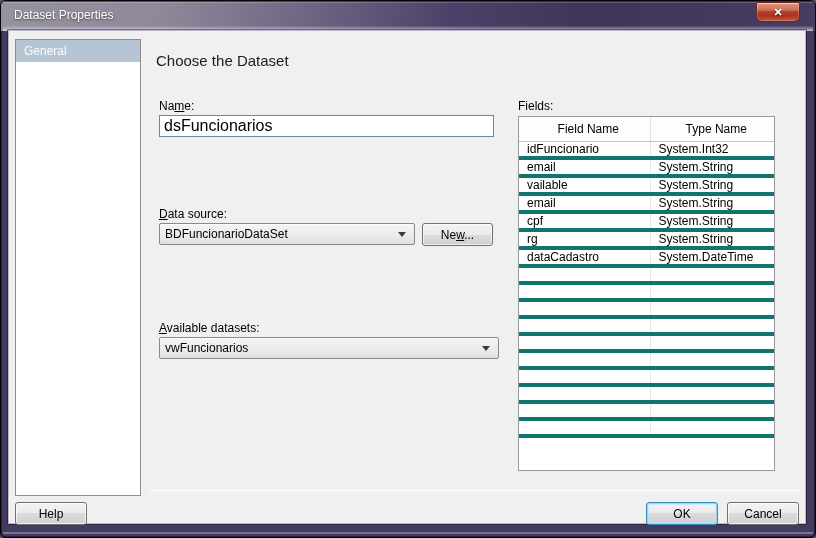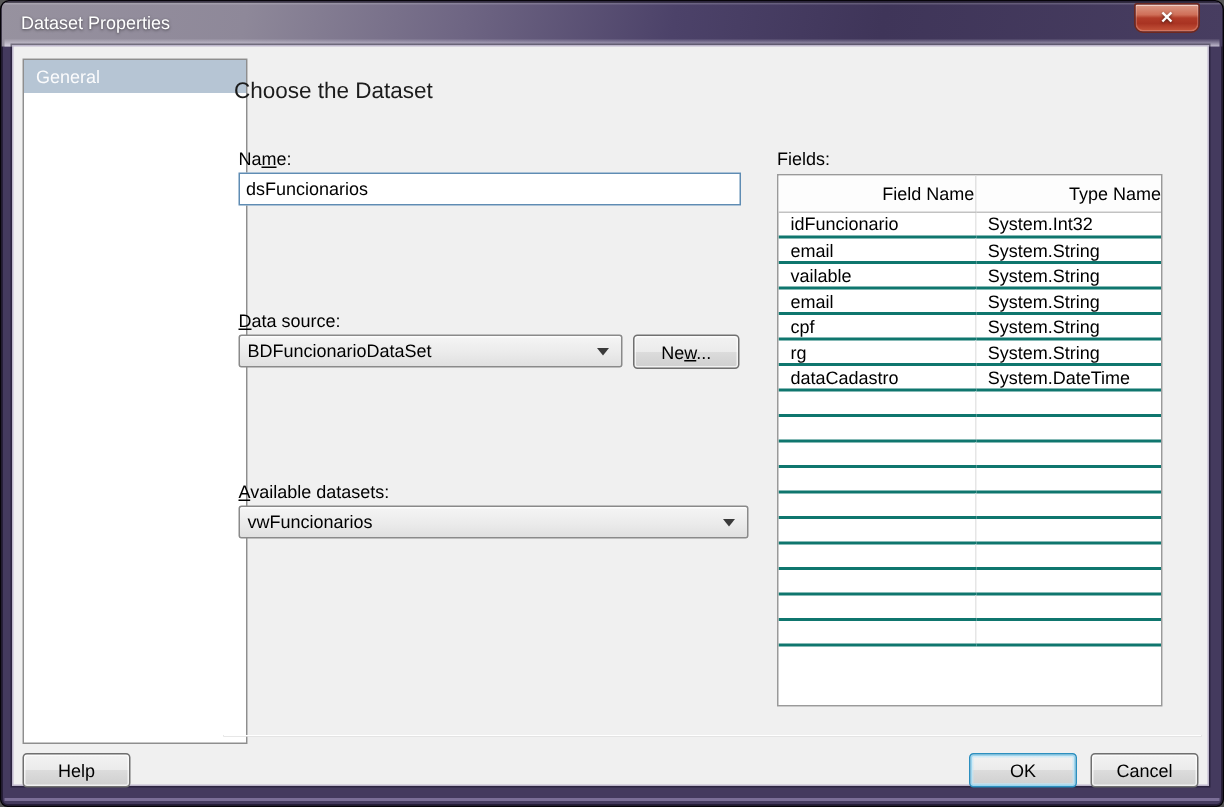--- a/index.html
+++ b/index.html
@@ -52,21 +52,21 @@
     box-shadow: 0 0 0 1px #beb7cc, 0 0 0 2px rgba(15,10,28,0.45);
   }
   .bottom-sheen {
     position:absolute; left:2px; right:2px; bottom:3px; height:2px;
     background:#7a6e96;
   }
 
   
   .sidebar {
     position: absolute; left: 6px; top: 8px;
-    width: 150px; height: 457px;
+    width: 126px; height: 457px;
     background: #ffffff;
     border: 1px solid #8e8e8e;
   }
   .sidebar-item {
     height: 22px; line-height: 22px;
     padding-left: 8px;
     font-size: 12px;
   }
   .sidebar-item.selected {
     background: #b6c5d4;
@@ -83,21 +83,21 @@
     font-size: 12px; color: #000;
   }
   .accel { text-decoration: underline; }
 
   .text-input {
     position: absolute; left: 150px; top: 84px;
     width: 335px; height: 22px;
     border: 1px solid #5f8cb3;
     background: #fff;
     font-family: "Liberation Sans", sans-serif;
-    font-size: 12px; padding: 0 4px; color: #000;
+    font-size: 16px; padding: 0 4px; color: #000;
   }
 
   .combo {
     position: absolute;
     height: 22px;
     border: 1px solid #8a8a8a;
     border-radius: 2px;
     background: linear-gradient(to bottom, #f5f5f5, #ebebeb 55%, #e0e0e0);
     box-shadow: inset 0 1px 0 rgba(255,255,255,0.8);
     font-size: 12px; line-height: 20px;
@@ -138,29 +138,29 @@
     position: absolute; left: 509px; top: 85px;
     width: 257px; height: 355px;
     background: #fff;
     border: 1px solid #9a9a9a;
     overflow: hidden;
   }
   table.fields { border-collapse: collapse; table-layout: fixed; width: 100%; }
   table.fields col.c1 { width: 131px; }
   table.fields th {
     height: 24px; font-weight: normal; font-size: 12px;
-    text-align: right; padding: 0 0 0 8px;
+    text-align: center; padding: 0 0 0 8px;
     border-bottom: 1px solid #c2c2c2;
     background: #fdfdfd;
   }
   table.fields th:first-child { border-right: 1px solid #e2e2e2; }
   table.fields td {
     height: 17px; font-size: 12px; color:#000;
     padding: 0 0 0 8px;
-    border-bottom: 2px solid #0f766e;
+    border-bottom: 4px solid #0f766e;
     white-space: nowrap; overflow: hidden; margin-top: 24px;
   }
   table.fields td:first-child { border-right: 1px solid #e6e6e6; }
 
   .separator {
     position: absolute; left: 140px; right: 4px; top: 459px;
     height: 1px; background: #a0a0a0;
     border-bottom: 1px solid #ffffff;
   }
 </style>

